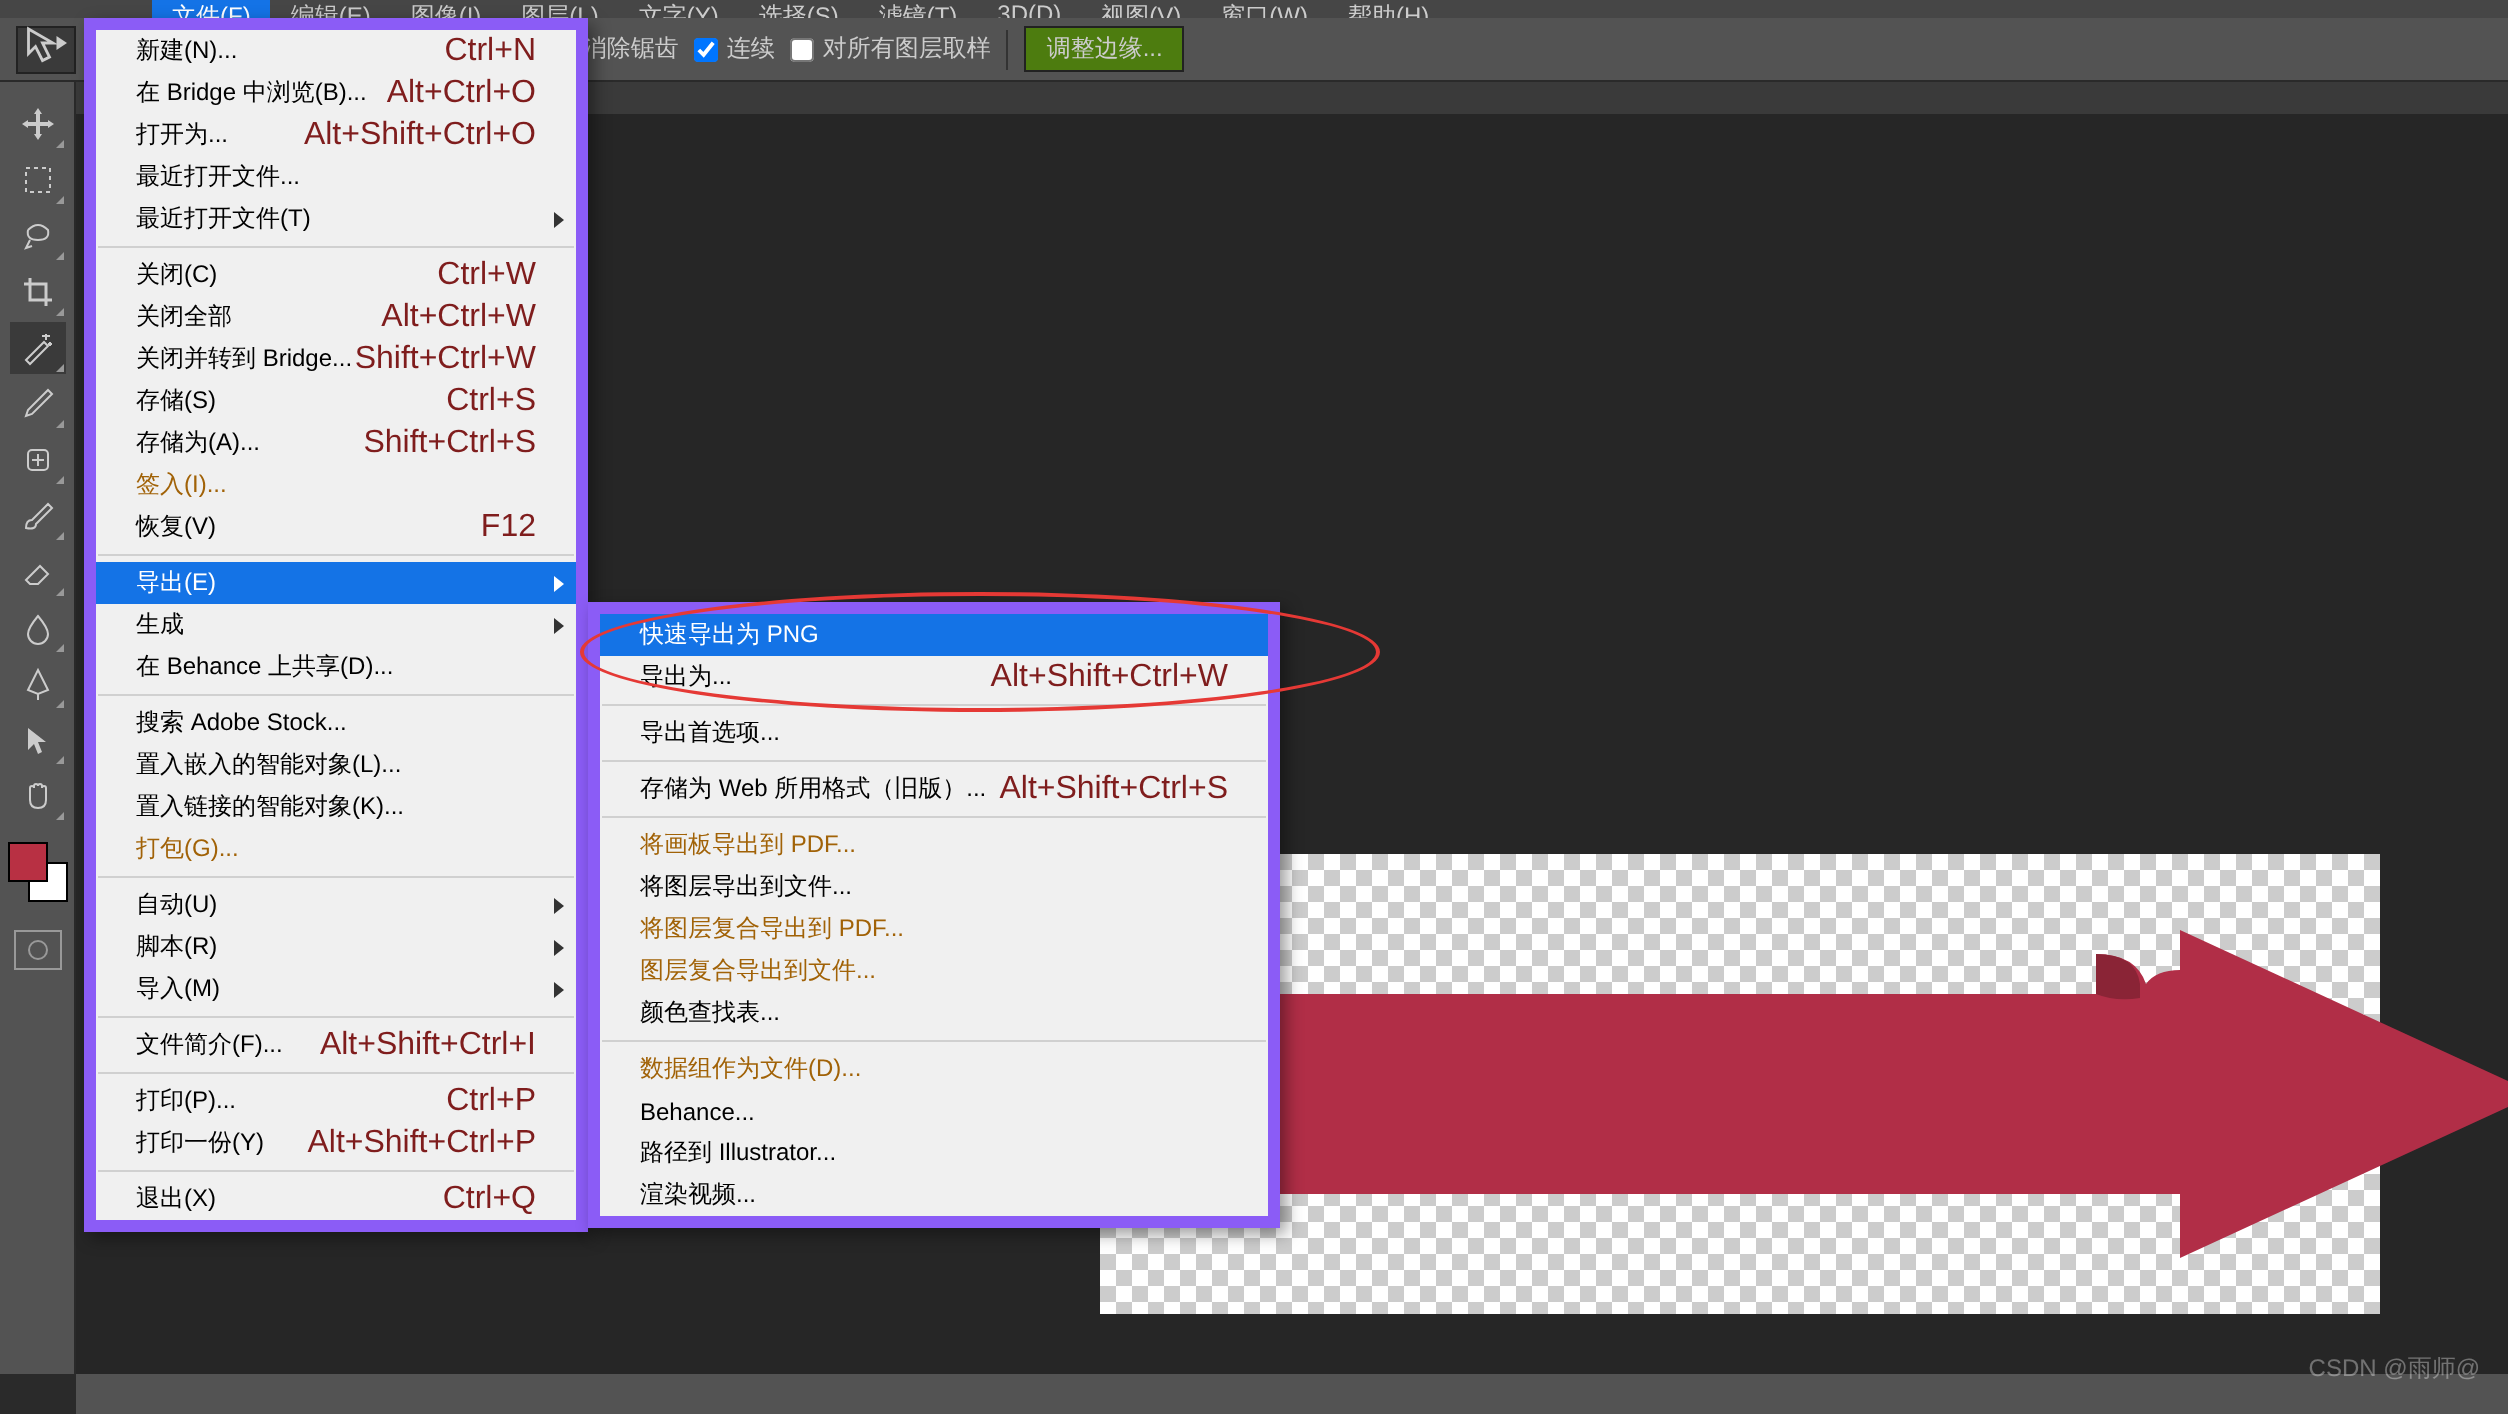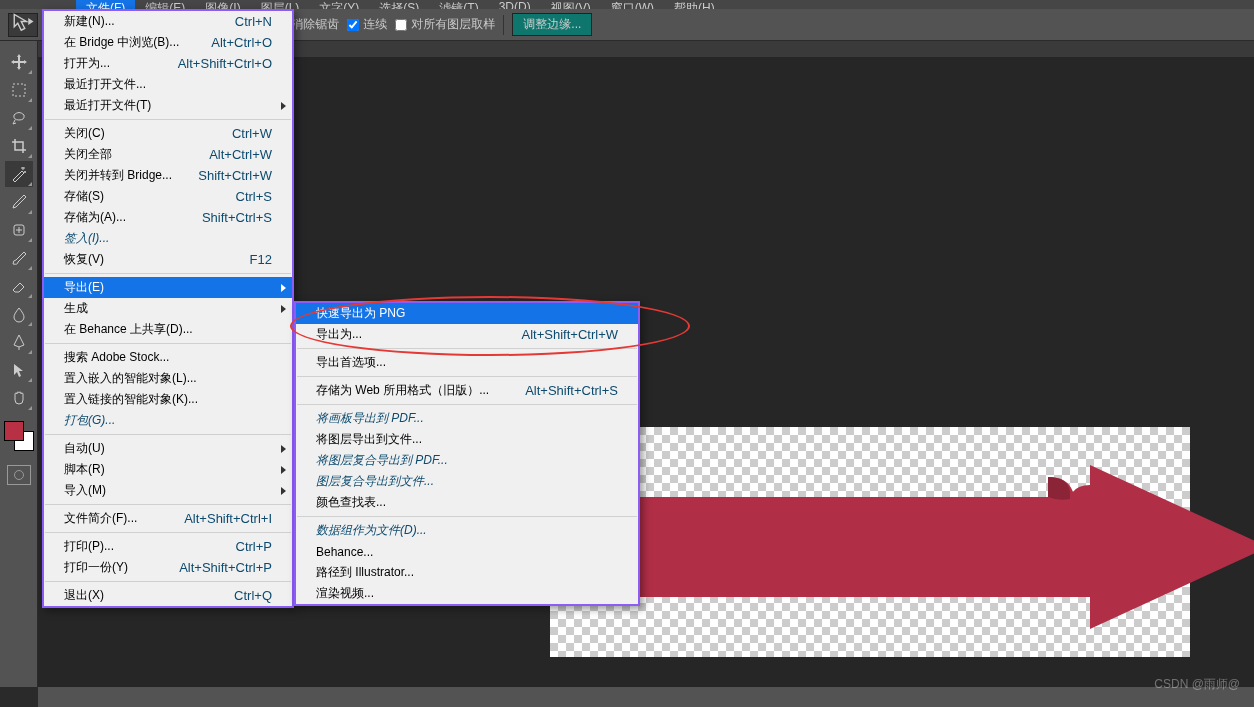--- a/index.html
+++ b/index.html
@@ -9,21 +9,21 @@
 .menubar-item { padding: 0 10px; cursor: pointer; }
 .menubar-item.active { background: #1473e6; color: #fff; margin-left: 36px; }
 
 .options-bar { background: #535353; height: 32px; display: flex; align-items: center; padding: 0 8px; gap: 8px; color: #ccc; font-size: 12px; border-bottom: 1px solid #2a2a2a; }
 .options-bar .tool-preset { width: 30px; height: 24px; background: #3a3a3a; border: 1px solid #222; display:flex; align-items:center; justify-content:center; }
 .options-bar .sel-icon { width:24px; height:24px; display:flex; align-items:center; justify-content:center; border:1px solid #222; }
 .options-bar .divider { width:1px; height:20px; background:#333; }
 .options-bar input[type="text"] { width:40px; background:#3a3a3a; border:1px solid #222; color:#ccc; padding:2px 4px; font-size:12px; }
 .options-bar label { display:flex; align-items:center; gap:4px; }
 .options-bar input[type="checkbox"] { width:12px; height:12px; }
-.options-bar button.adjust { background:#0f766e; border:1px solid #222; color:#ccc; padding:2px 10px; font-size:12px; cursor:pointer; }
+.options-bar button.adjust { background:#4d7c0f; border:1px solid #222; color:#ccc; padding:2px 10px; font-size:12px; cursor:pointer; }
 
 .toolbox { position:absolute; left:0; top:41px; width:38px; bottom:20px; background:#535353; border-right:1px solid #2a2a2a; display:flex; flex-direction:column; align-items:center; padding-top:8px; gap:2px; }
 .tool { width:28px; height:26px; display:flex; align-items:center; justify-content:center; color:#ccc; cursor:pointer; position:relative; }
 .tool.active { background:#3a3a3a; }
 .tool svg { width:18px; height:18px; }
 .tool .corner { position:absolute; right:1px; bottom:1px; width:0; height:0; border-right:4px solid #999; border-top:4px solid transparent; }
 .color-swatch { margin-top:8px; width:30px; height:30px; position:relative; }
 .fg-color { position:absolute; width:20px; height:20px; background:#b83043; border:1px solid #000; left:0; top:0; }
 .bg-color { position:absolute; width:20px; height:20px; background:#fff; border:1px solid #000; right:0; bottom:0; }
 .mask-mode { margin-top:12px; width:24px; height:20px; border:1px solid #999; display:flex; align-items:center; justify-content:center; }
@@ -37,30 +37,30 @@
     linear-gradient(45deg, #ccc 25%, transparent 25%),
     linear-gradient(-45deg, #ccc 25%, transparent 25%),
     linear-gradient(45deg, transparent 75%, #ccc 75%),
     linear-gradient(-45deg, transparent 75%, #ccc 75%);
   background-size: 16px 16px;
   background-position: 0 0, 0 8px, 8px -8px, -8px 0px;
   background-color: #fff;
 }
 .arrow-shape { position:absolute; left:530px; top:400px; width:700px; height:180px; }
 
-.dropdown-menu { position:absolute; background:#f0f0f0; border:2px solid #8b5cf6; box-shadow:3px 3px 8px rgba(0,0,0,0.4); font-size:12px; color:#000; z-index:100; }
+.dropdown-menu { position:absolute; background:#f0f0f0; border:6px solid #8b5cf6; box-shadow:3px 3px 8px rgba(0,0,0,0.4); font-size:12px; color:#000; z-index:100; }
 .menu1 { left:42px; top:9px; width:252px; }
 .menu2 { left:294px; top:301px; width:346px; }
 .menu-item { padding:3px 20px 3px 20px; display:flex; justify-content:space-between; align-items:center; cursor:pointer; position:relative; height:21px; }
 .menu-item.highlighted { background:#1473e6; color:#fff; }
-.menu-item.disabled { color:#0c4a6e; cursor:default;font-style:italic; }
+.menu-item.disabled { color:#a16207; cursor:default; }
 .menu-item .arrow-r { position:absolute; right:6px; width:0; height:0; border-left:5px solid #333; border-top:4px solid transparent; border-bottom:4px solid transparent; }
 .menu-item.highlighted .arrow-r { border-left-color:#fff; }
 .menu-sep { height:1px; background:#d0d0d0; margin:3px 1px; }
-.shortcut { color:#0c4a6e; font-size:13px; }
+.shortcut { color:#7f1d1d; font-size:16px; }
 
 .annotation-ellipse { position:absolute; left:290px; top:296px; width:400px; height:60px; border:2px solid #e53935; border-radius:50%; pointer-events:none; z-index:200; }
 
 .statusbar { position:absolute; left:38px; right:0; bottom:0; height:20px; background:#535353; }
 .watermark { position:absolute; right:14px; bottom:14px; color:rgba(255,255,255,0.35); font-size:12px; z-index:300; }
 </style>
 </head>
 <body>
 
 <div class="menubar">

